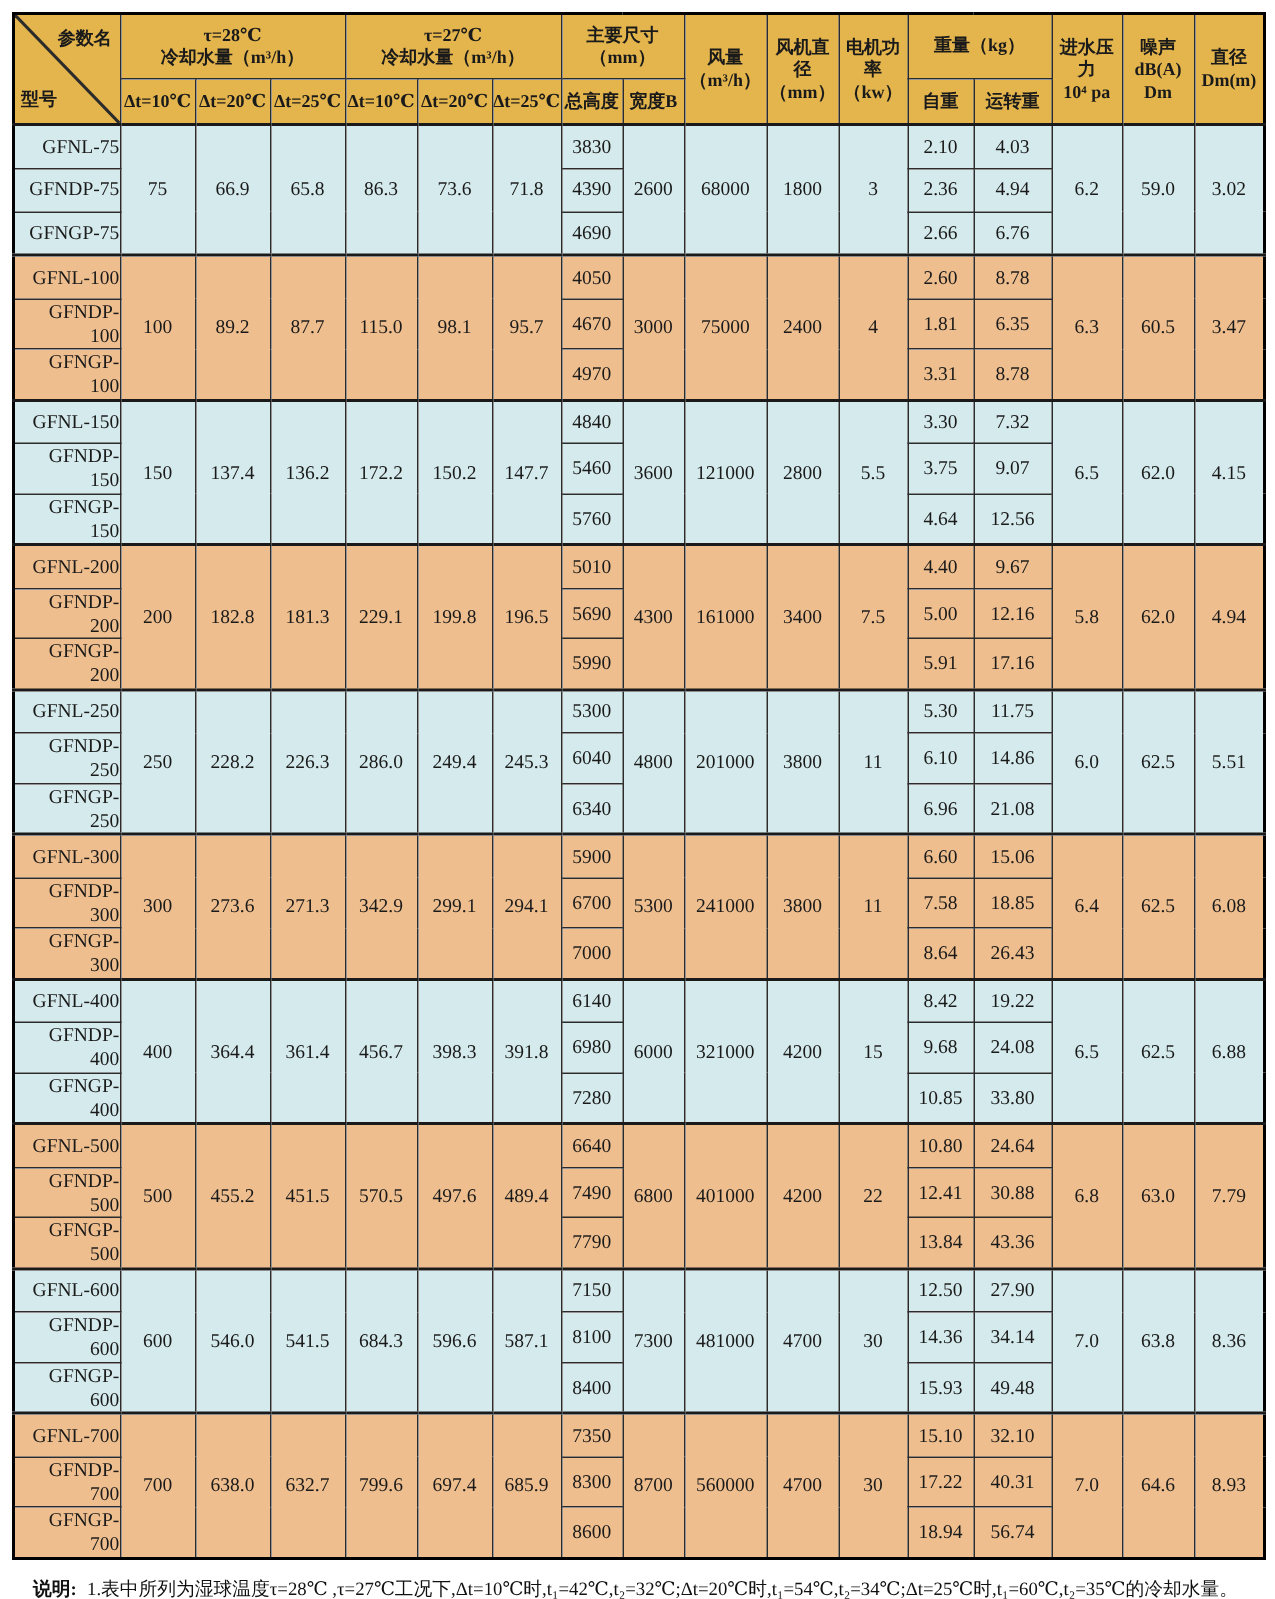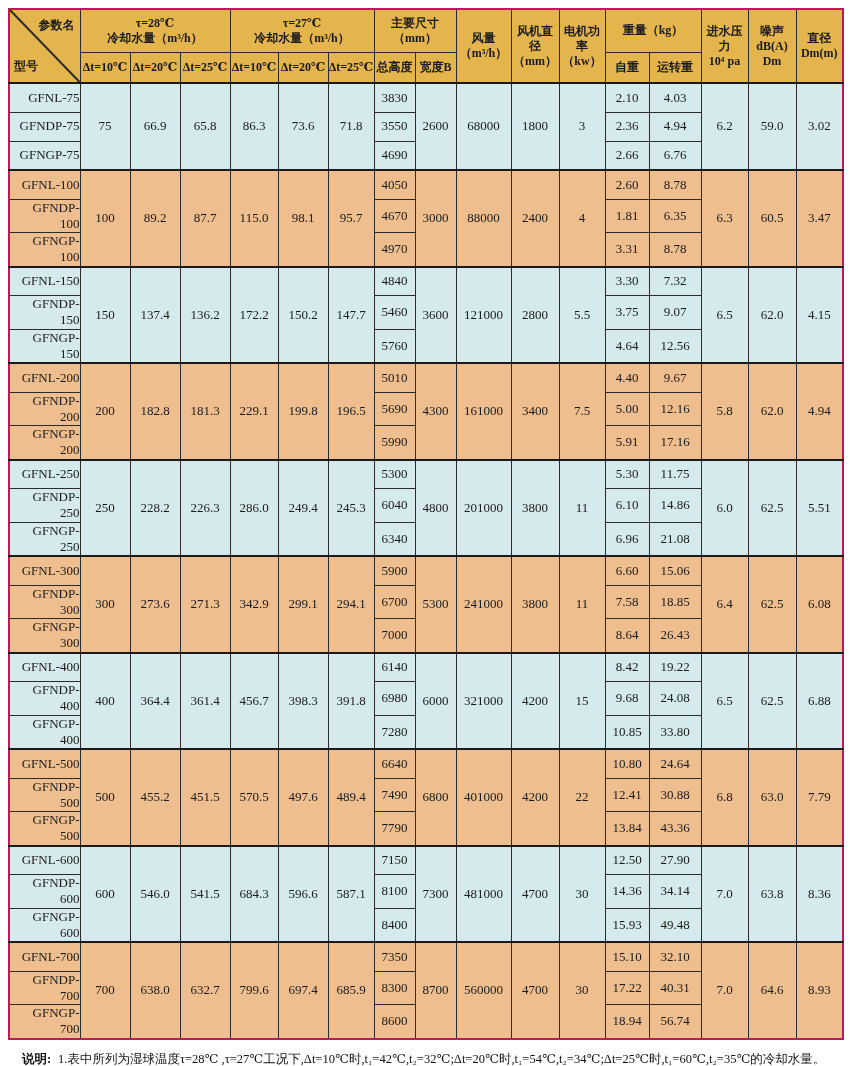--- a/index.html
+++ b/index.html
@@ -17,21 +17,21 @@
     font-weight: bold;
     color: #000;
     letter-spacing: 1px;
     margin: 2px 0 10px 2px;
     font-family: "Liberation Serif", "DejaVu Serif", serif;
   }
   table.params {
     border-collapse: collapse;
     table-layout: fixed;
     width: 834px;
-    border: 2px solid #be185d;
+    border: 2px solid #000000;
   }
   table.params th, table.params td {
     border: 1px solid #2b2b2b;
     text-align: center;
     vertical-align: middle;
     overflow: hidden;
     line-height: 1.25;
   }
   thead th {
     background: #E4B54D;
@@ -165,41 +165,41 @@
           <td rowspan="3">1800</td>
           <td rowspan="3">3</td>
           <td>2.10</td>
           <td>4.03</td>
           <td rowspan="3">6.2</td>
           <td rowspan="3">59.0</td>
           <td rowspan="3">3.02</td>
         </tr>
         <tr class="g-blue">
           <td class="model-cell">GFNDP-75</td>
-          <td>3550</td>
+          <td>4390</td>
           <td>2.36</td>
           <td>4.94</td>
         </tr>
         <tr class="g-blue">
           <td class="model-cell">GFNGP-75</td>
           <td>4690</td>
           <td>2.66</td>
           <td>6.76</td>
         </tr>
         <tr class="g-tan group-start">
           <td class="model-cell">GFNL-100</td>
           <td rowspan="3">100</td>
           <td rowspan="3">89.2</td>
           <td rowspan="3">87.7</td>
           <td rowspan="3">115.0</td>
           <td rowspan="3">98.1</td>
           <td rowspan="3">95.7</td>
           <td>4050</td>
           <td rowspan="3">3000</td>
-          <td rowspan="3">88000</td>
+          <td rowspan="3">75000</td>
           <td rowspan="3">2400</td>
           <td rowspan="3">4</td>
           <td>2.60</td>
           <td>8.78</td>
           <td rowspan="3">6.3</td>
           <td rowspan="3">60.5</td>
           <td rowspan="3">3.47</td>
         </tr>
         <tr class="g-tan">
           <td class="model-cell">GFNDP-100</td>

